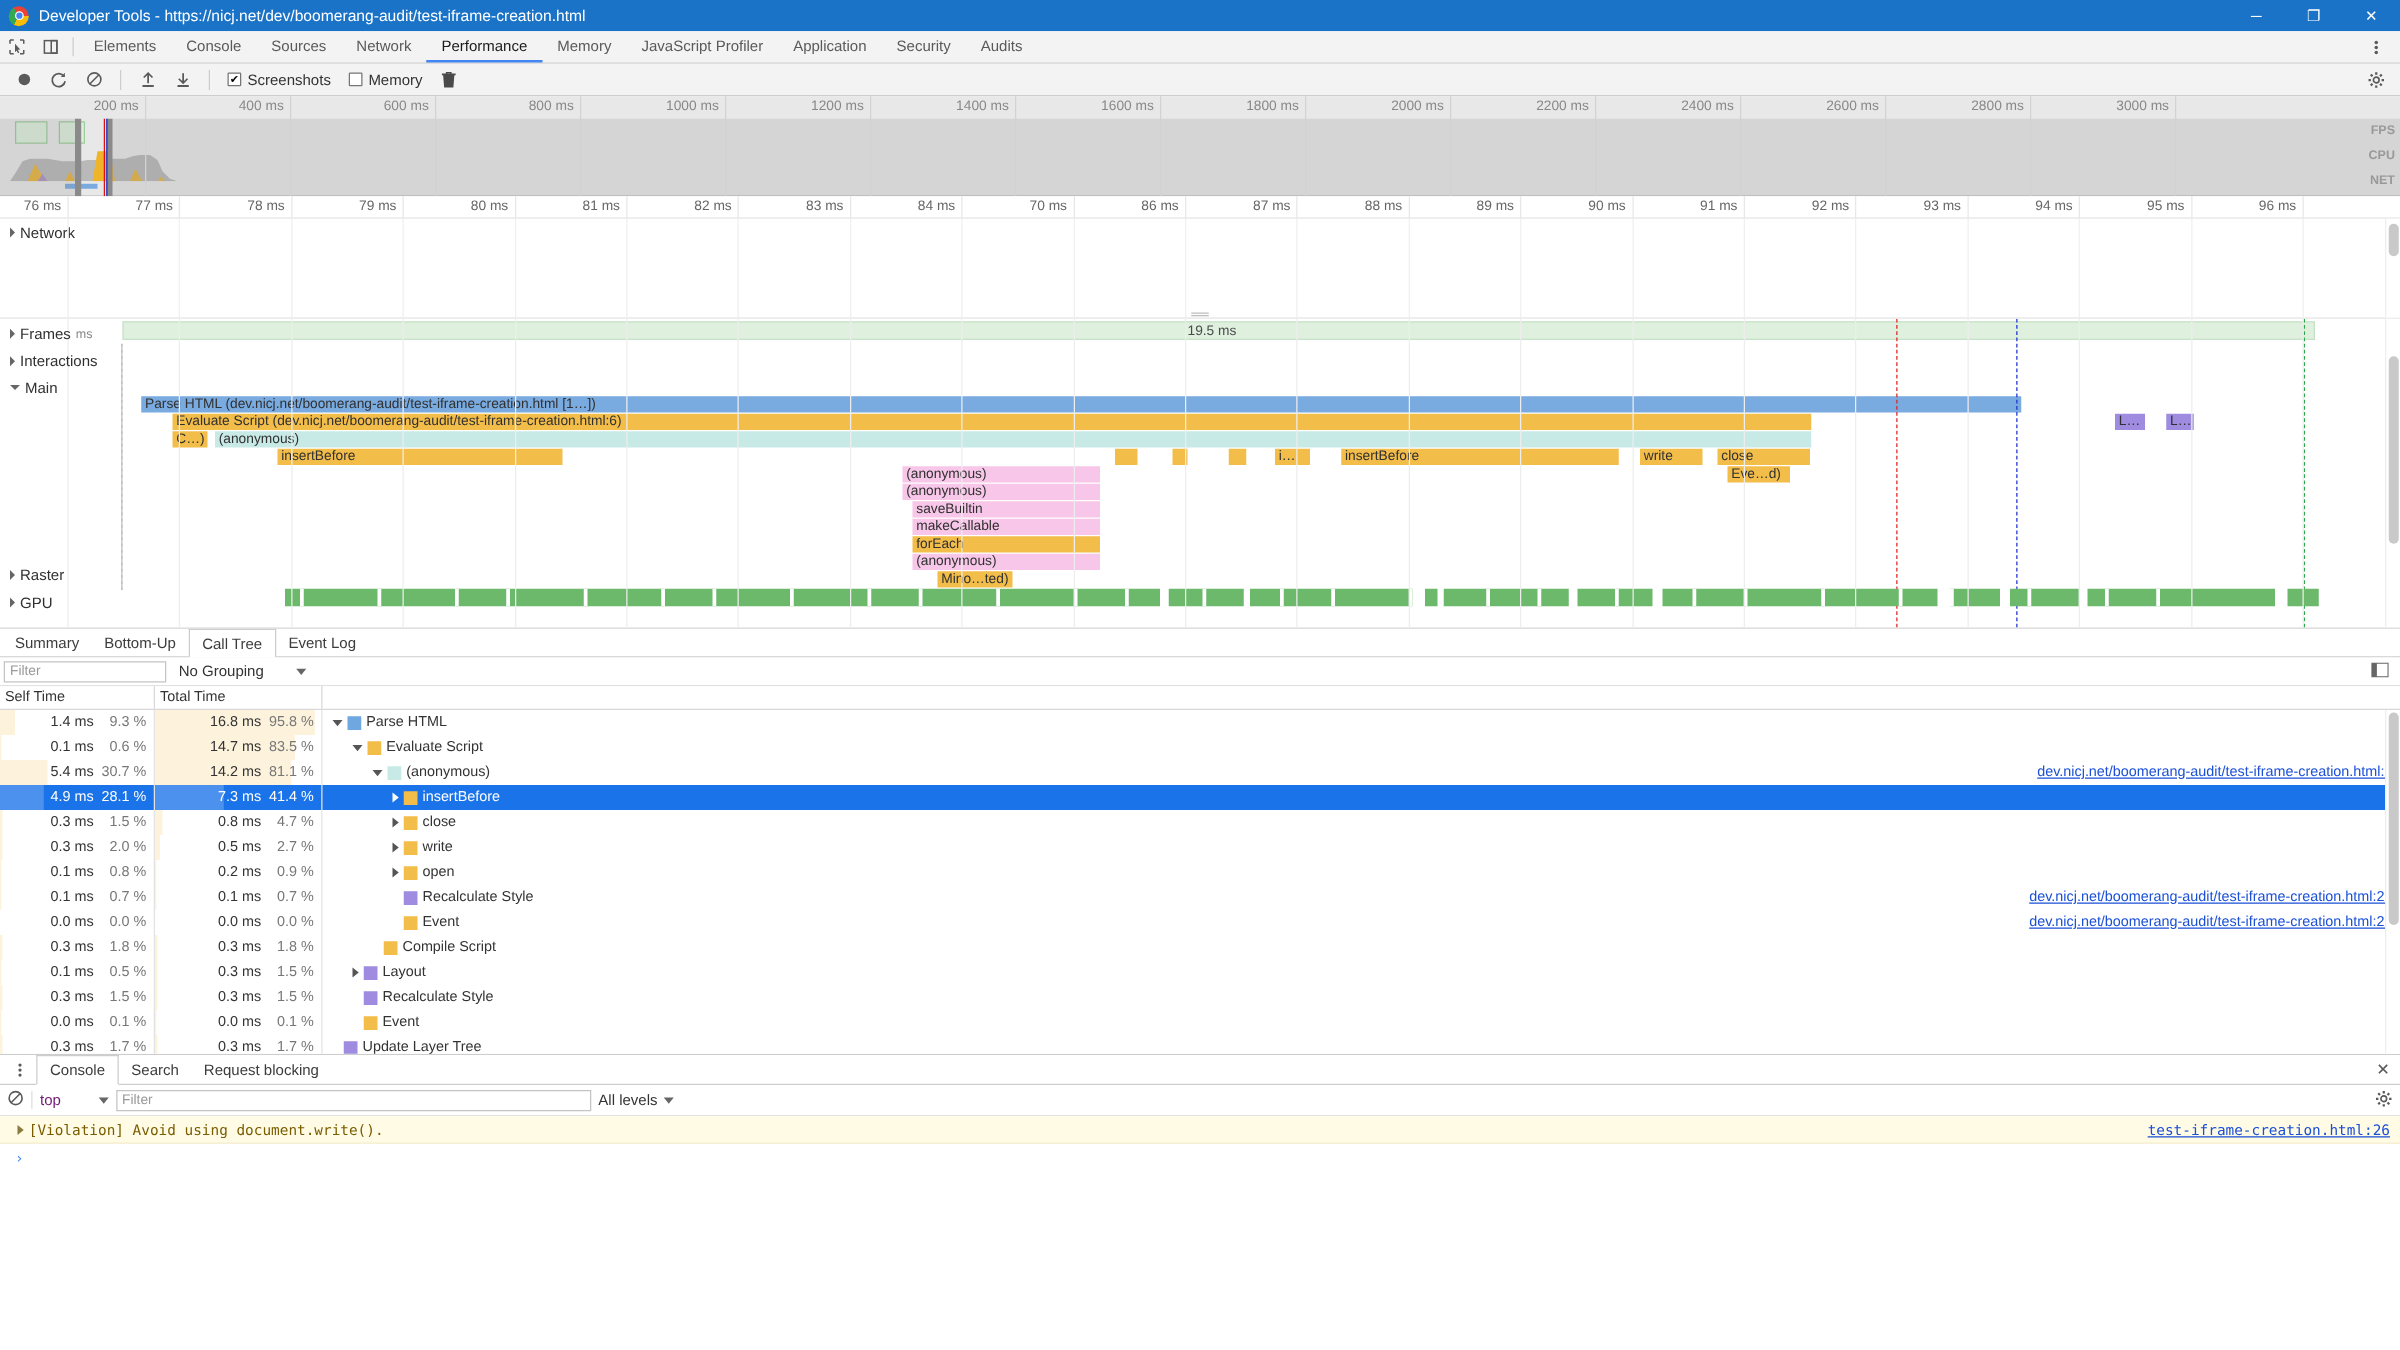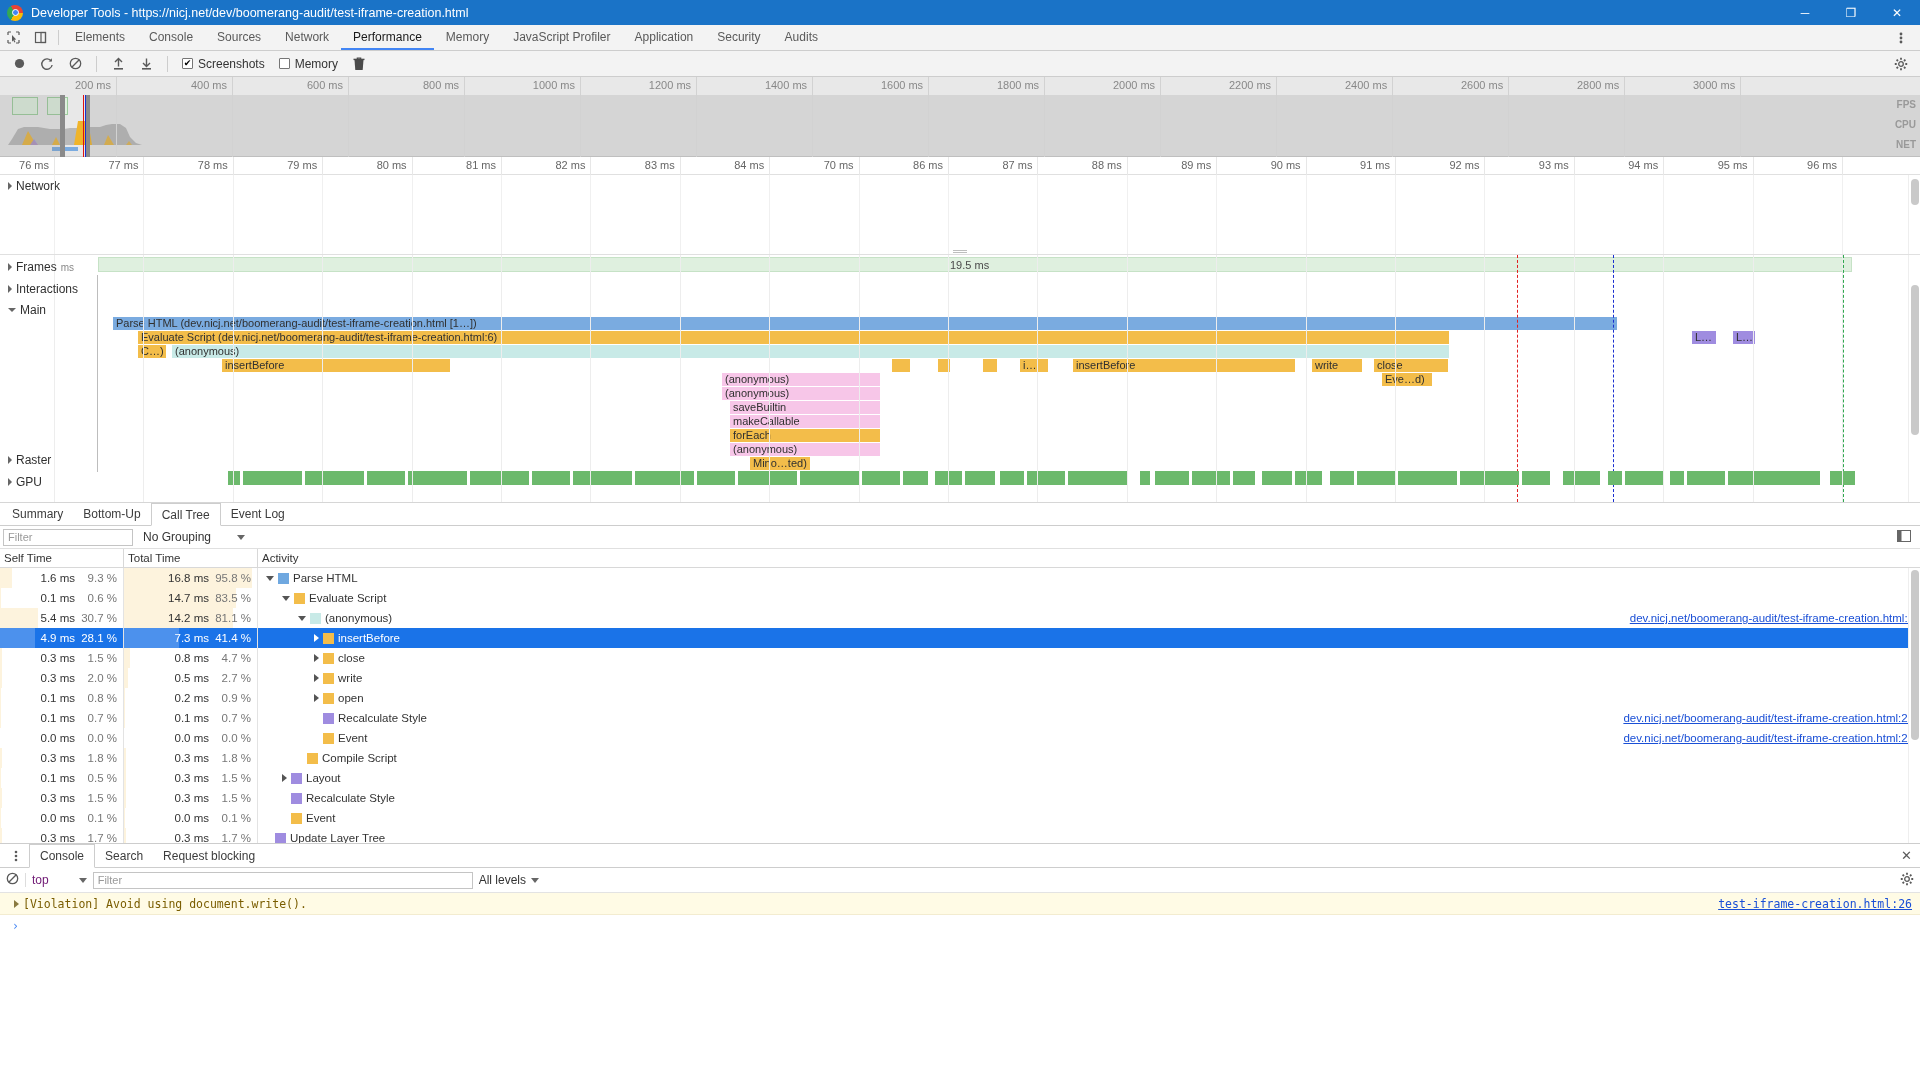--- a/index.html
+++ b/index.html
@@ -610,28 +610,27 @@
     <svg width="14" height="12" viewBox="0 0 14 12">
         <rect x="0.5" y="0.5" width="13" height="11" fill="none" stroke="#666"></rect>
         <rect x="0.5" y="0.5" width="4" height="11" fill="#666"></rect>
       </svg>
   </div>
 </div>
 
 <div id="tree-head">
   <div class="col-self">Self Time</div>
   <div class="col-total">Total Time</div>
-  <div class="col-act">Activity</div>
 </div>
 <div id="tree-body">
   <div id="tree-rows">
       <div class="trow">
         <div class="cell-num" style="width: 124px;">
           <span class="bar" style="width:11.532px"></span>
-          <span class="v">1.6 ms</span>
+          <span class="v">1.4 ms</span>
           <span class="p">9.3 %</span>
         </div>
         <div class="cell-num" style="width: 134px;">
           <span class="bar" style="width:128.37199999999999px"></span>
           <span class="v">16.8 ms</span>
           <span class="p">95.8 %</span>
         </div>
         <div class="cell-act">
           <span style="display: inline-block; width: 0px; flex: 0 0 auto;"></span>
           <span class="tcaret open"></span>

